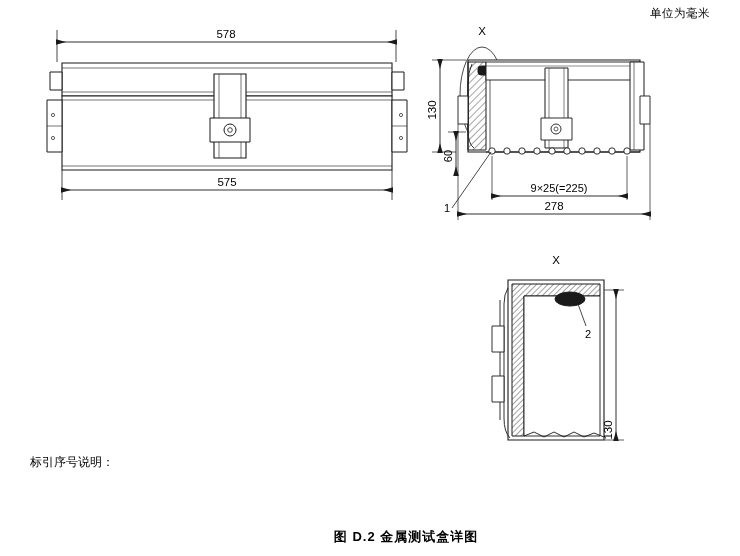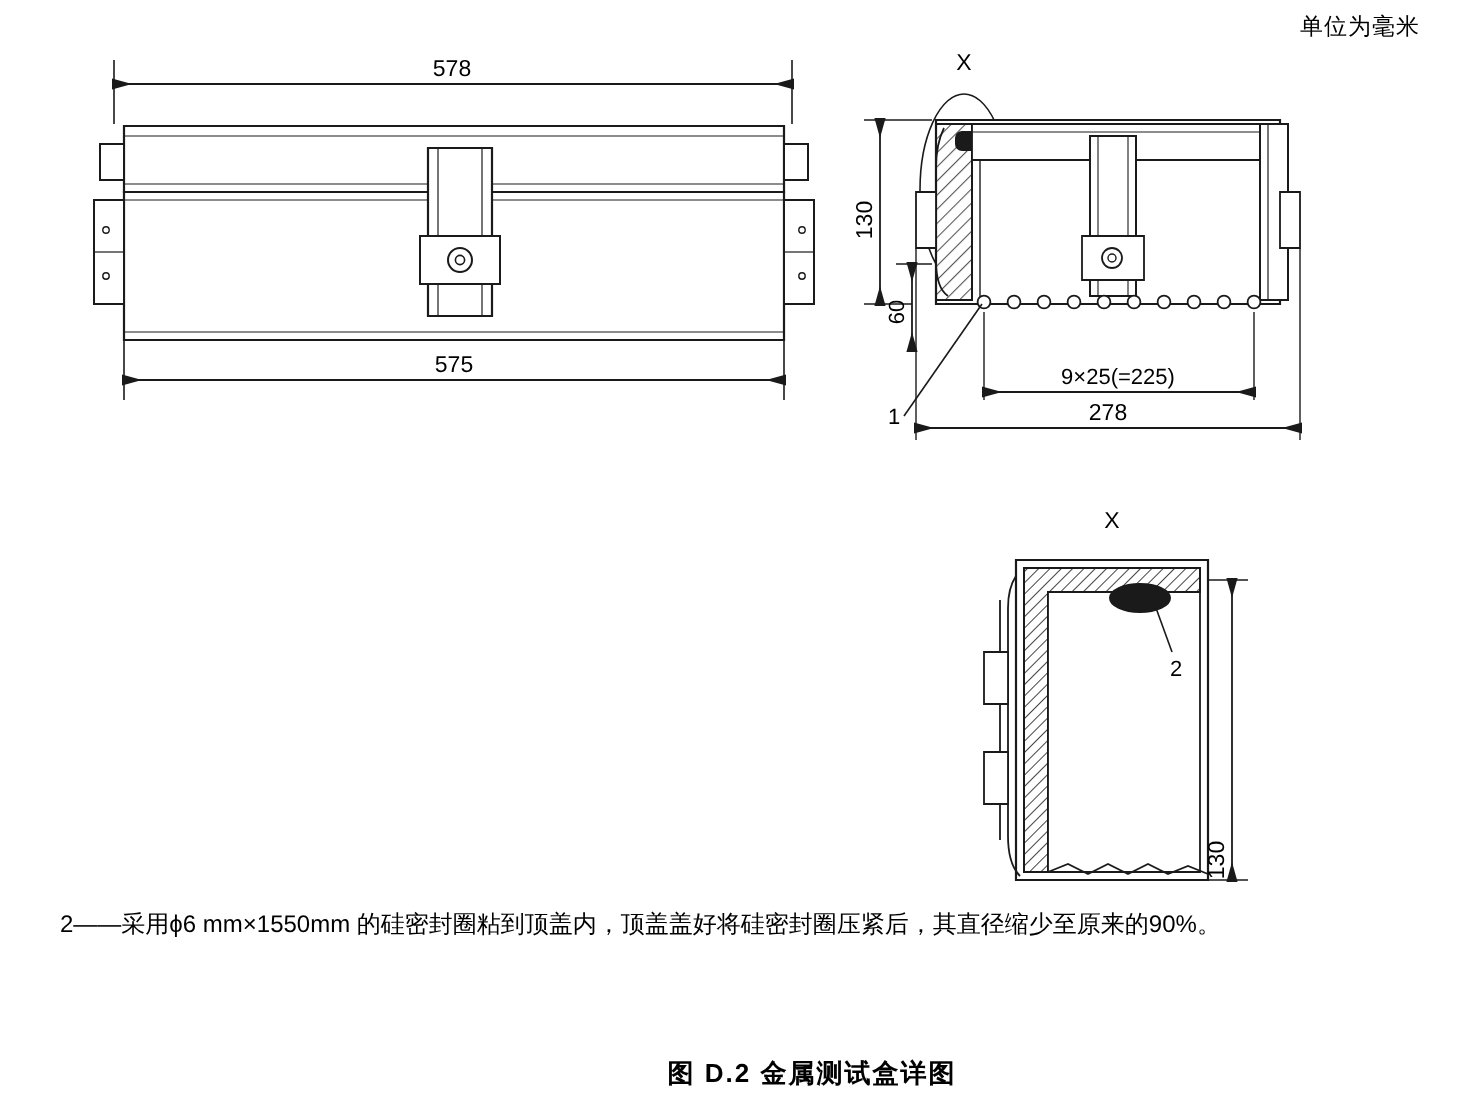--- a/index.html
+++ b/index.html
@@ -233,18 +233,18 @@
       <g>
         <line x1="604" y1="290" x2="624" y2="290" stroke="#1a1a1a" stroke-width="0.7"></line>
         <line x1="604" y1="440" x2="624" y2="440" stroke="#1a1a1a" stroke-width="0.7"></line>
         <line x1="616" y1="290" x2="616" y2="440" stroke="#1a1a1a" stroke-width="0.9" marker-start="url(#arrStart)" marker-end="url(#arrEnd)"></line>
         <text x="612" y="430" font-size="11.5" text-anchor="middle" transform="rotate(-90 612 430)">130</text>
       </g>
     </g>
   </svg>
 
   <div class="legend">
-    <div>2——采用ϕ6 mm×1550mm 的硅密封圈粘到顶盖内，顶盖盖好将硅密封圈压紧后，其直径缩少至原来的90%。</div>
+    <div>标引序号说明：</div>
   </div>
 
   <div class="caption">图 D.2   金属测试盒详图</div>
 
 </div>
 
 </body></html>

